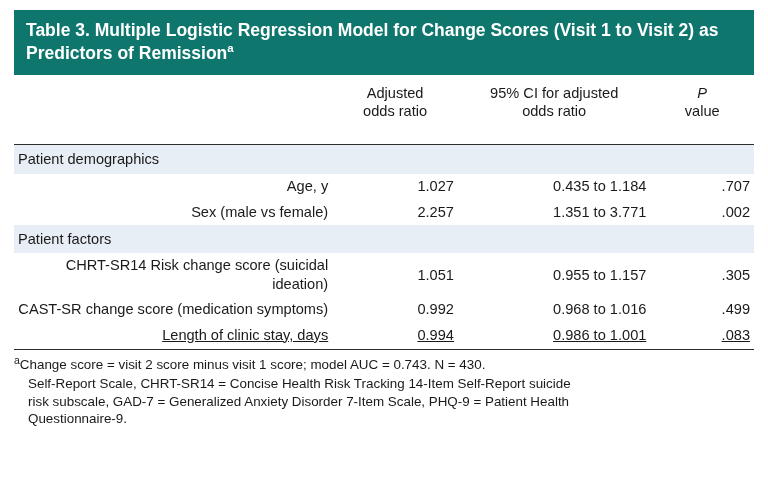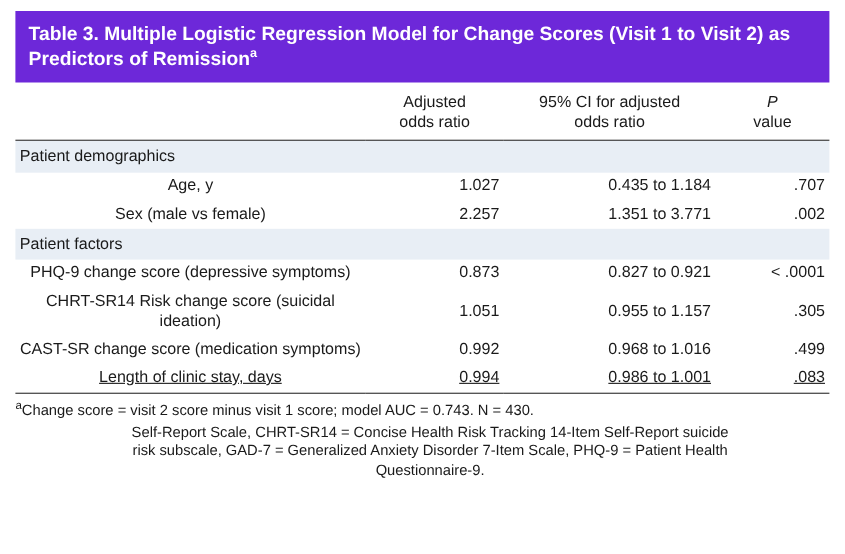--- a/index.html
+++ b/index.html
@@ -16,21 +16,21 @@
   }
   .table-wrap {
     width: 768px;
     height: 504px;
     box-sizing: border-box;
     padding: 10px 14px 6px 14px;
     display: flex;
     flex-direction: column;
   }
   .title-bar {
-    background: #6d28d9;
+    background: #0f766e;
     color: #ffffff;
     font-size: 17.5px;
     font-weight: bold;
     line-height: 1.32;
     padding: 9px 12px 10px 12px;
     box-sizing: border-box;
   }
   .title-bar sup {
     font-size: 11.5px;
     vertical-align: super;
@@ -43,21 +43,21 @@
     table-layout: fixed;
   }
   table.main col.c0 { width: 43%; }
   table.main col.c1 { width: 17%; }
   table.main col.c2 { width: 26%; }
   table.main col.c3 { width: 14%; }
 
   thead th {
     font-weight: normal;
     vertical-align: bottom;
-    padding: 9px 4px 7px 4px;
+    padding: 9px 4px 24px 4px;
     text-align: center;
     line-height: 1.24;
     font-size: 14.6px;
   }
   thead th.left {
     text-align: left;
   }
   thead th .ital {
     font-style: italic;
   }
@@ -69,21 +69,21 @@
     padding: 5px 4px 5px 4px;
     text-align: left;
     font-size: 14.6px;
     margin-top: 24px;
   }
   tbody td {
     padding: 3.5px 4px 3.5px 4px;
     line-height: 1.26;
   }
   tbody td.label {
-    text-align: center;
+    text-align: right;
   }
   tbody td.num {
     text-align: right;
   }
   tbody tr.last-row td {
     border-bottom: 1.6px solid #2d2d2d;
     padding-bottom: 5px;
     text-decoration: underline;
   }
   .footnotes {
@@ -99,21 +99,20 @@
     vertical-align: super;
     line-height: 0;
   }
   .footnotes .abbr {
     text-indent: 0;
     padding-left: 0;
   }
   .footnotes .abbr .cont {
     display: block;
     padding-left: 14px;
-    text-align: center;
   }
 </style>
 </head>
 <body>
 
 <div class="table-wrap">
 
   <div class="title-bar">
     <span>Table 3. Multiple Logistic Regression Model for Change Scores (Visit 1 to Visit 2) as Predictors of Remission</span><sup>a</sup>
   </div>
@@ -157,26 +156,20 @@
         <td class="label">Sex (male vs female)</td>
         <td class="num">2.257</td>
         <td class="num">1.351 to 3.771</td>
         <td class="num">.002</td>
       </tr>
 
       <tr class="section">
         <td colspan="4">Patient factors</td>
       </tr>
       <tr>
-        <td class="label">PHQ-9 change score (depressive symptoms)</td>
-        <td class="num">0.873</td>
-        <td class="num">0.827 to 0.921</td>
-        <td class="num">&lt; .0001</td>
-      </tr>
-      <tr>
         <td class="label">CHRT-SR14 Risk change score (suicidal ideation)</td>
         <td class="num">1.051</td>
         <td class="num">0.955 to 1.157</td>
         <td class="num">.305</td>
       </tr>
       <tr>
         <td class="label">CAST-SR change score (medication symptoms)</td>
         <td class="num">0.992</td>
         <td class="num">0.968 to 1.016</td>
         <td class="num">.499</td>

